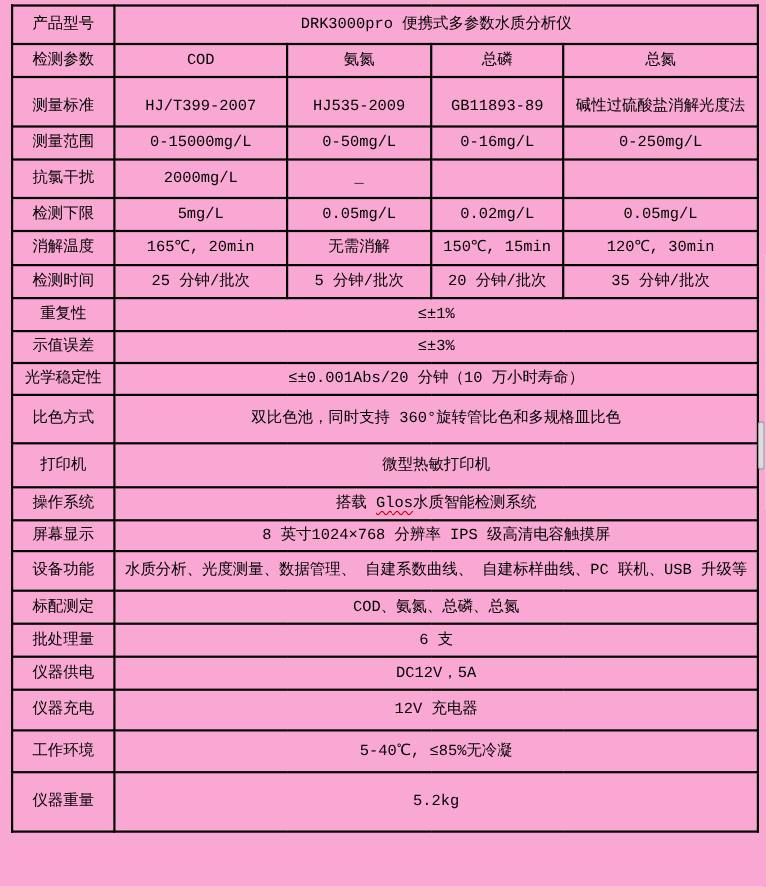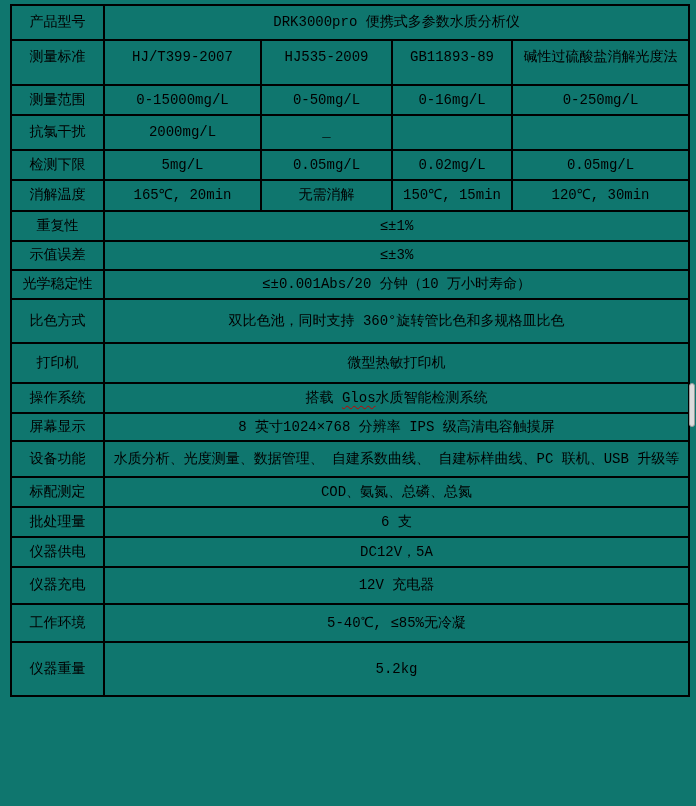--- a/index.html
+++ b/index.html
@@ -1,20 +1,20 @@
 <!DOCTYPE html>
 <html><head>
 <meta charset="utf-8">
 <style>
   html, body { margin: 0; padding: 0; }
   .screen {
     position: relative;
     width: 696px;
     height: 806px;
-    background: #0f766e;
+    background: #f9a8d4;
     font-family: "Liberation Mono", "DejaVu Sans Mono", monospace;
     overflow: hidden;
   }
   table.spec {
     position: absolute;
     left: 10px;
     top: 4px;
     border-collapse: collapse;
     table-layout: fixed;
     width: 678px;
@@ -23,21 +23,21 @@
     border: 2px solid #000000;
     color: #000000;
     font-size: 14px;
     text-align: center;
     vertical-align: middle;
     padding: 1px 3px;
     overflow: hidden;
     line-height: 1.45;
   }
   td.label { font-size: 15px; }
-  tr.vtop td { vertical-align: top; padding-top: 6px; }
+  tr.vtop td { vertical-align: top; padding-top: 16px; }
   td.leftcell {
     text-align: left;
     padding-left: 10px;
     padding-right: 8px;
     line-height: 23px;
     margin-left: 40px;
   }
   .squiggle {
     text-decoration: underline;
     text-decoration-style: wavy;
@@ -77,20 +77,27 @@
       <col style="width:120px">
       <col style="width:177px">
     </colgroup>
     <tbody>
 
       <tr style="height:35px">
         <td class="label">产品型号</td>
         <td colspan="4">DRK3000pro 便携式多参数水质分析仪</td>
       </tr>
 
+      <tr style="height:30px">
+        <td class="label">检测参数</td>
+        <td>COD</td>
+        <td>氨氮</td>
+        <td>总磷</td>
+        <td>总氮</td>
+      </tr>
 
       <tr class="vtop" style="height:45px">
         <td class="label">测量标准</td>
         <td>HJ/T399-2007</td>
         <td>HJ535-2009</td>
         <td>GB11893-89</td>
         <td>碱性过硫酸盐消解光度法</td>
       </tr>
 
       <tr style="height:30px">
@@ -118,20 +125,27 @@
       </tr>
 
       <tr style="height:31px">
         <td class="label">消解温度</td>
         <td>165℃, 20min</td>
         <td>无需消解</td>
         <td>150℃, 15min</td>
         <td>120℃, 30min</td>
       </tr>
 
+      <tr style="height:30px">
+        <td class="label">检测时间</td>
+        <td>25 分钟/批次</td>
+        <td>5 分钟/批次</td>
+        <td>20 分钟/批次</td>
+        <td>35 分钟/批次</td>
+      </tr>
 
       <tr style="height:30px">
         <td class="label">重复性</td>
         <td colspan="4">≤±1%</td>
       </tr>
 
       <tr style="height:29px">
         <td class="label">示值误差</td>
         <td colspan="4">≤±3%</td>
       </tr>

